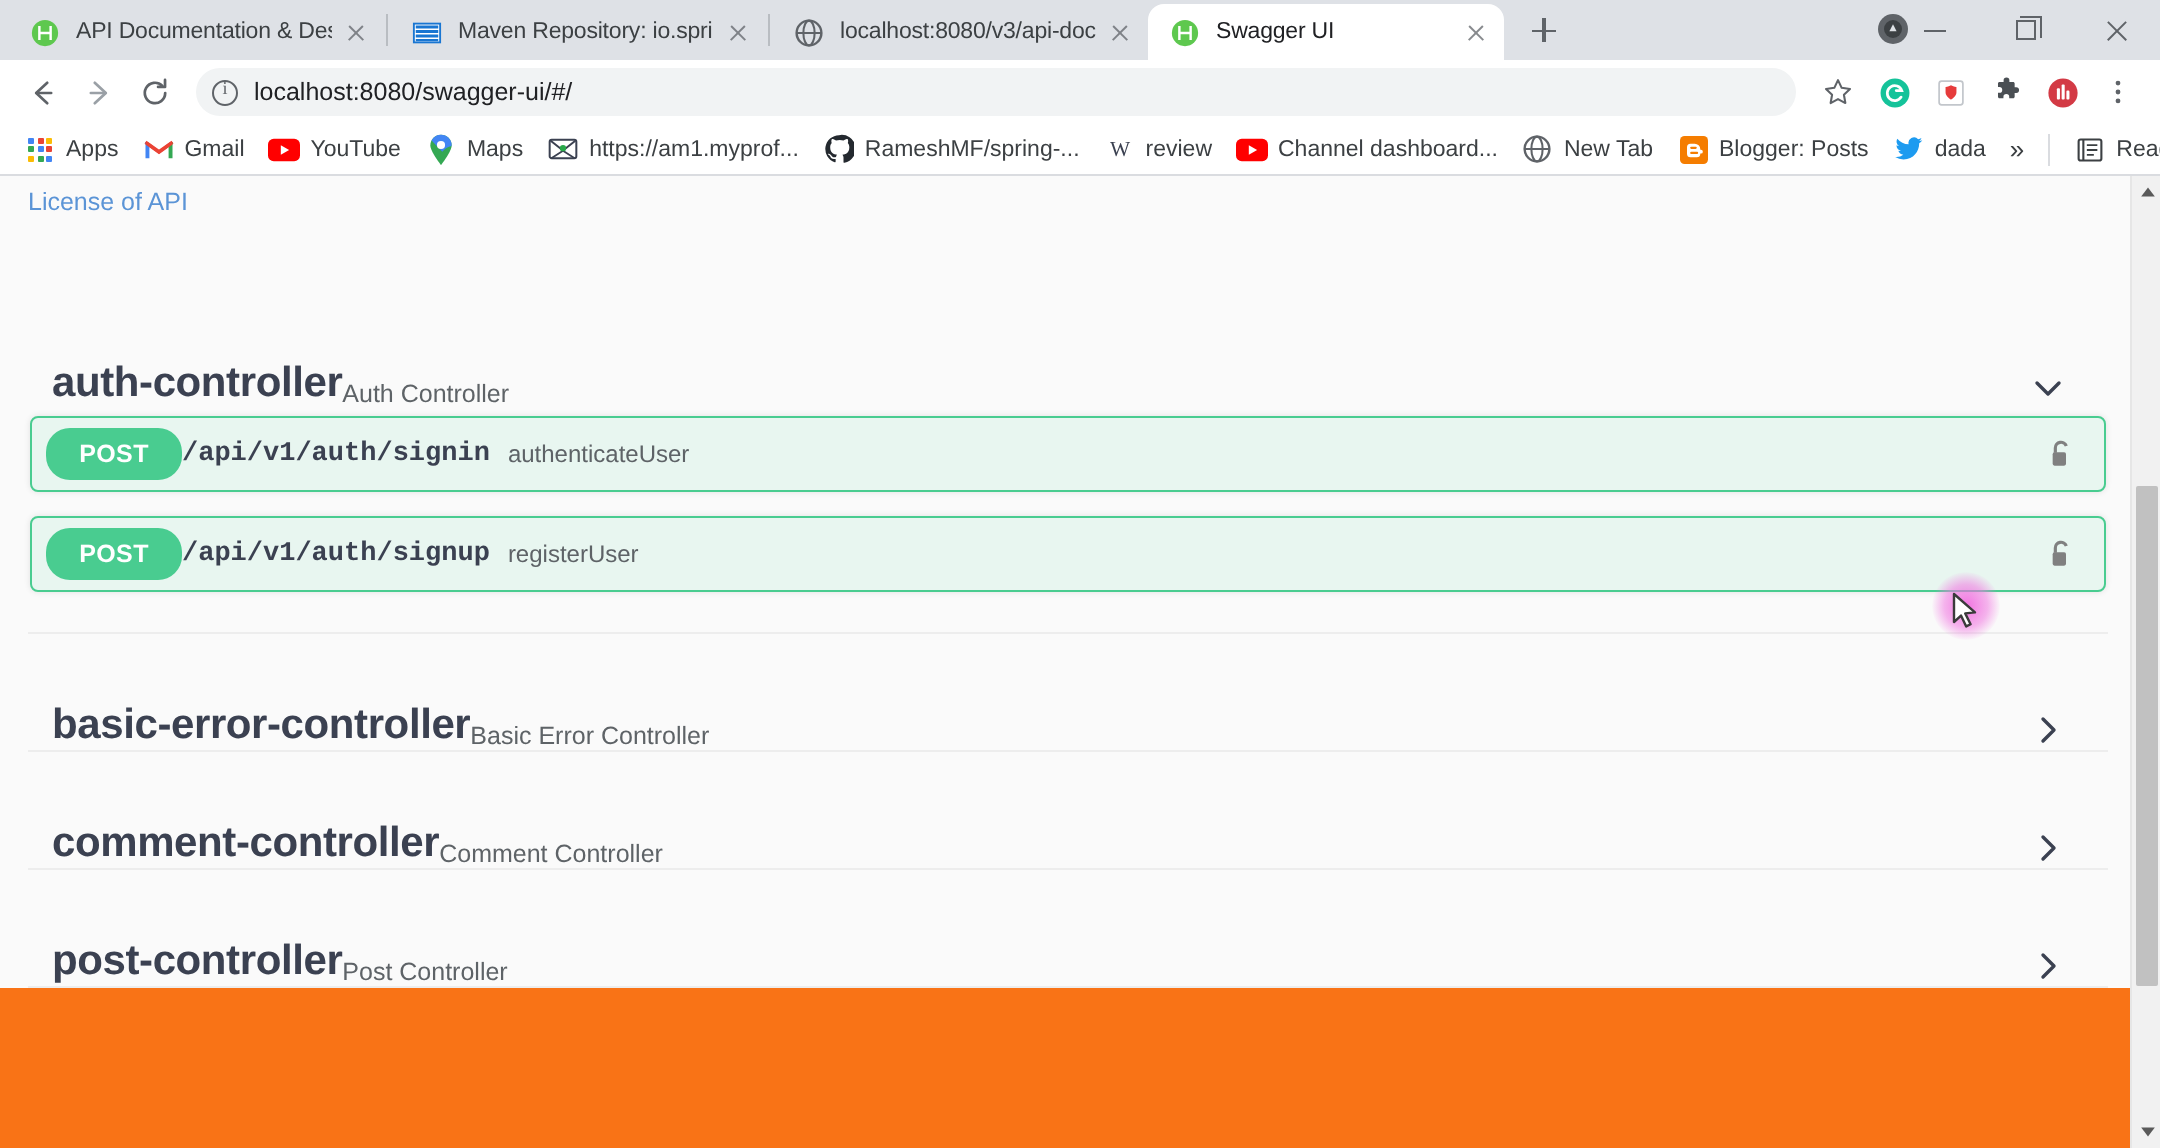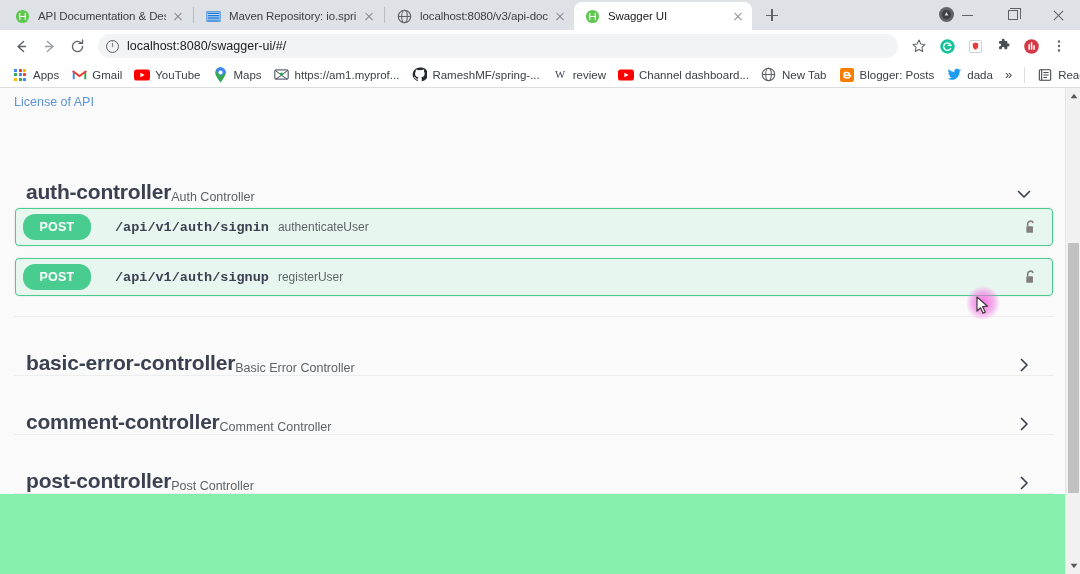--- a/index.html
+++ b/index.html
@@ -121,21 +121,21 @@
   .bm-overflow { margin-left: auto; display: flex; align-items: center; }
   .bm-sep { width: 1px; height: 16px; background: #dadce0; margin: 0 6px; }
 
   
   .apps-grid { display: grid; grid-template-columns: repeat(3,3px); grid-template-rows: repeat(3,3px); gap: 1.5px; }
   .apps-grid i { display: block; width: 3px; height: 3px; border-radius: .5px; }
 
   
   .viewport {
     position: absolute; left: 0; top: 88px; width: 1080px; height: 486px;
-    background: #86efac; overflow: hidden;
+    background: #f97316; overflow: hidden;
   }
   .page { width: 1068px; }
 
   .topband { background: #fafafa; height: 58px; padding: 4px 0 0 14px; }
   .license-link { font-size: 12.5px; color: #5b94d6; text-decoration: none; }
 
   .scheme-wrapper {
     background: #ffffff; border-bottom: 1px solid #eeeeee;
     height: 84px; position: relative;
   }
@@ -183,21 +183,21 @@
   }
   .opblock-list { padding: 4px 1px 8px 1px; }
   .op-method {
     width: 68px; height: 26px; margin-left: 7px;
     background: #49cc90; border-radius: 12px;
     color: #ffffff; font-size: 12.5px; font-weight: bold;
     display: flex; align-items: center; justify-content: center;
     font-family: "Liberation Sans", sans-serif; letter-spacing: .2px;
   }
   .op-path {
-    margin-left: 24px; font-family: "Liberation Mono", monospace;
+    margin-left: 0; font-family: "Liberation Mono", monospace;
     font-size: 13.5px; font-weight: bold; color: #3b4151;
   }
   .op-summary { margin-left: 9px; font-size: 12px; color: #5e6367; }
   .op-lock { margin-left: auto; margin-right: 14px; display: flex; align-items: center; }
 
   
   .scrollbar {
     position: absolute; right: 0; top: 88px; width: 15px; height: 486px;
     background: #f1f1f1; border-left: 1px solid #e6e6e6;
   }

